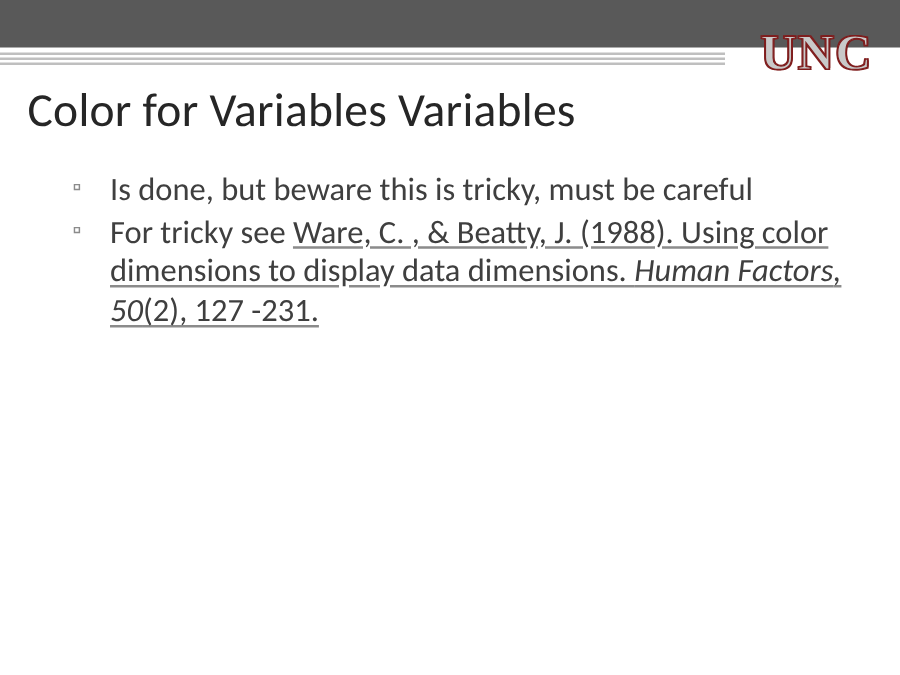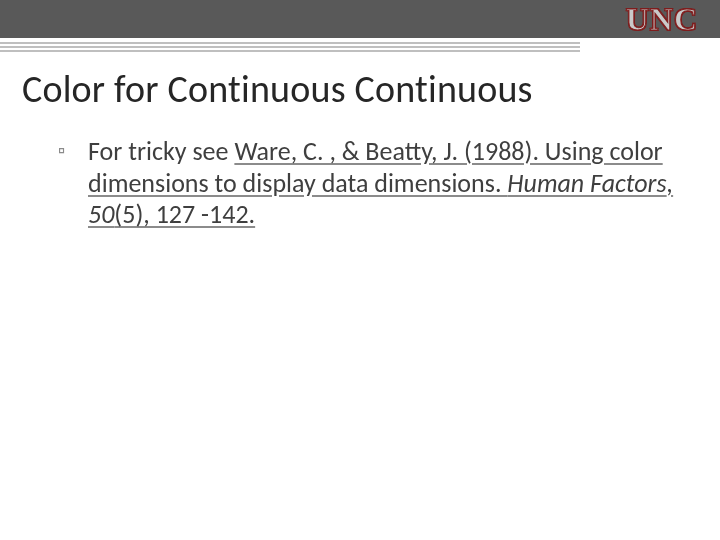--- a/index.html
+++ b/index.html
@@ -23,24 +23,24 @@
     position: relative;
   }
   .stripes .line {
     height: 2px;
     background: #bfbfbf;
     margin-bottom: 2px;
     width: 100%;
   }
   .logo {
     position: absolute;
-    top: 1px;
+    top: 18px;
     right: 22px;
     font-family: Georgia, "Times New Roman", serif;
-    font-size: 32px;
+    font-size: 40px;
     font-weight: 700;
     letter-spacing: 1px;
     color: #c9c9c9;
     -webkit-text-stroke: 1px #7f1d1d;
     text-shadow:
       -1px -1px 0 #7f1d1d,
        1px -1px 0 #7f1d1d,
       -1px  1px 0 #7f1d1d,
        1px  1px 0 #7f1d1d;
   }
@@ -85,21 +85,24 @@
 
 <div class="topbar"></div>
 <div class="stripes">
   <div class="line"></div>
     <div class="line"></div>
     <div class="line"></div>
 </div>
 
 <div class="logo">UNC</div>
 
-<h1 class="title">Color for Continuous Continuous</h1>
+<h1 class="title">Color for Variables Variables</h1>
 
 <div class="content">
   <ul class="bullets">
     <li>
-      <span>For tricky see </span><span class="ref-underline"><span>Ware, C. , &amp; Beatty, J. (1988). Using color dimensions to display data dimensions. </span><span class="ital">Human Factors</span><span class="ital">, 50</span><span>(5), 127 -142. </span></span>
+      <span>Is done, but beware this is tricky, must be careful</span>
+    </li>
+    <li>
+      <span>For tricky see </span><span class="ref-underline"><span>Ware, C. , &amp; Beatty, J. (1988). Using color dimensions to display data dimensions. </span><span class="ital">Human Factors</span><span class="ital">, 50</span><span>(2), 127 -231. </span></span>
     </li>
   </ul>
 </div>
 
 </body></html>

